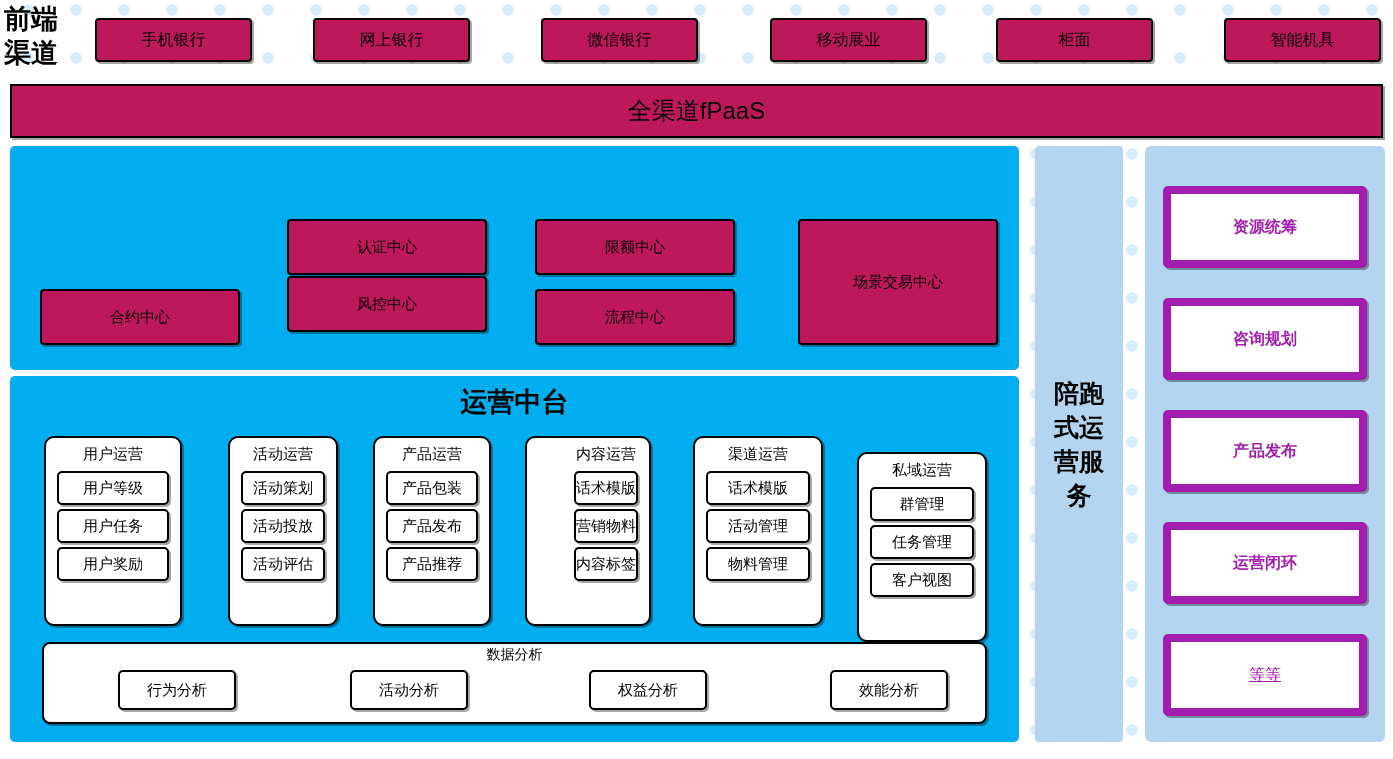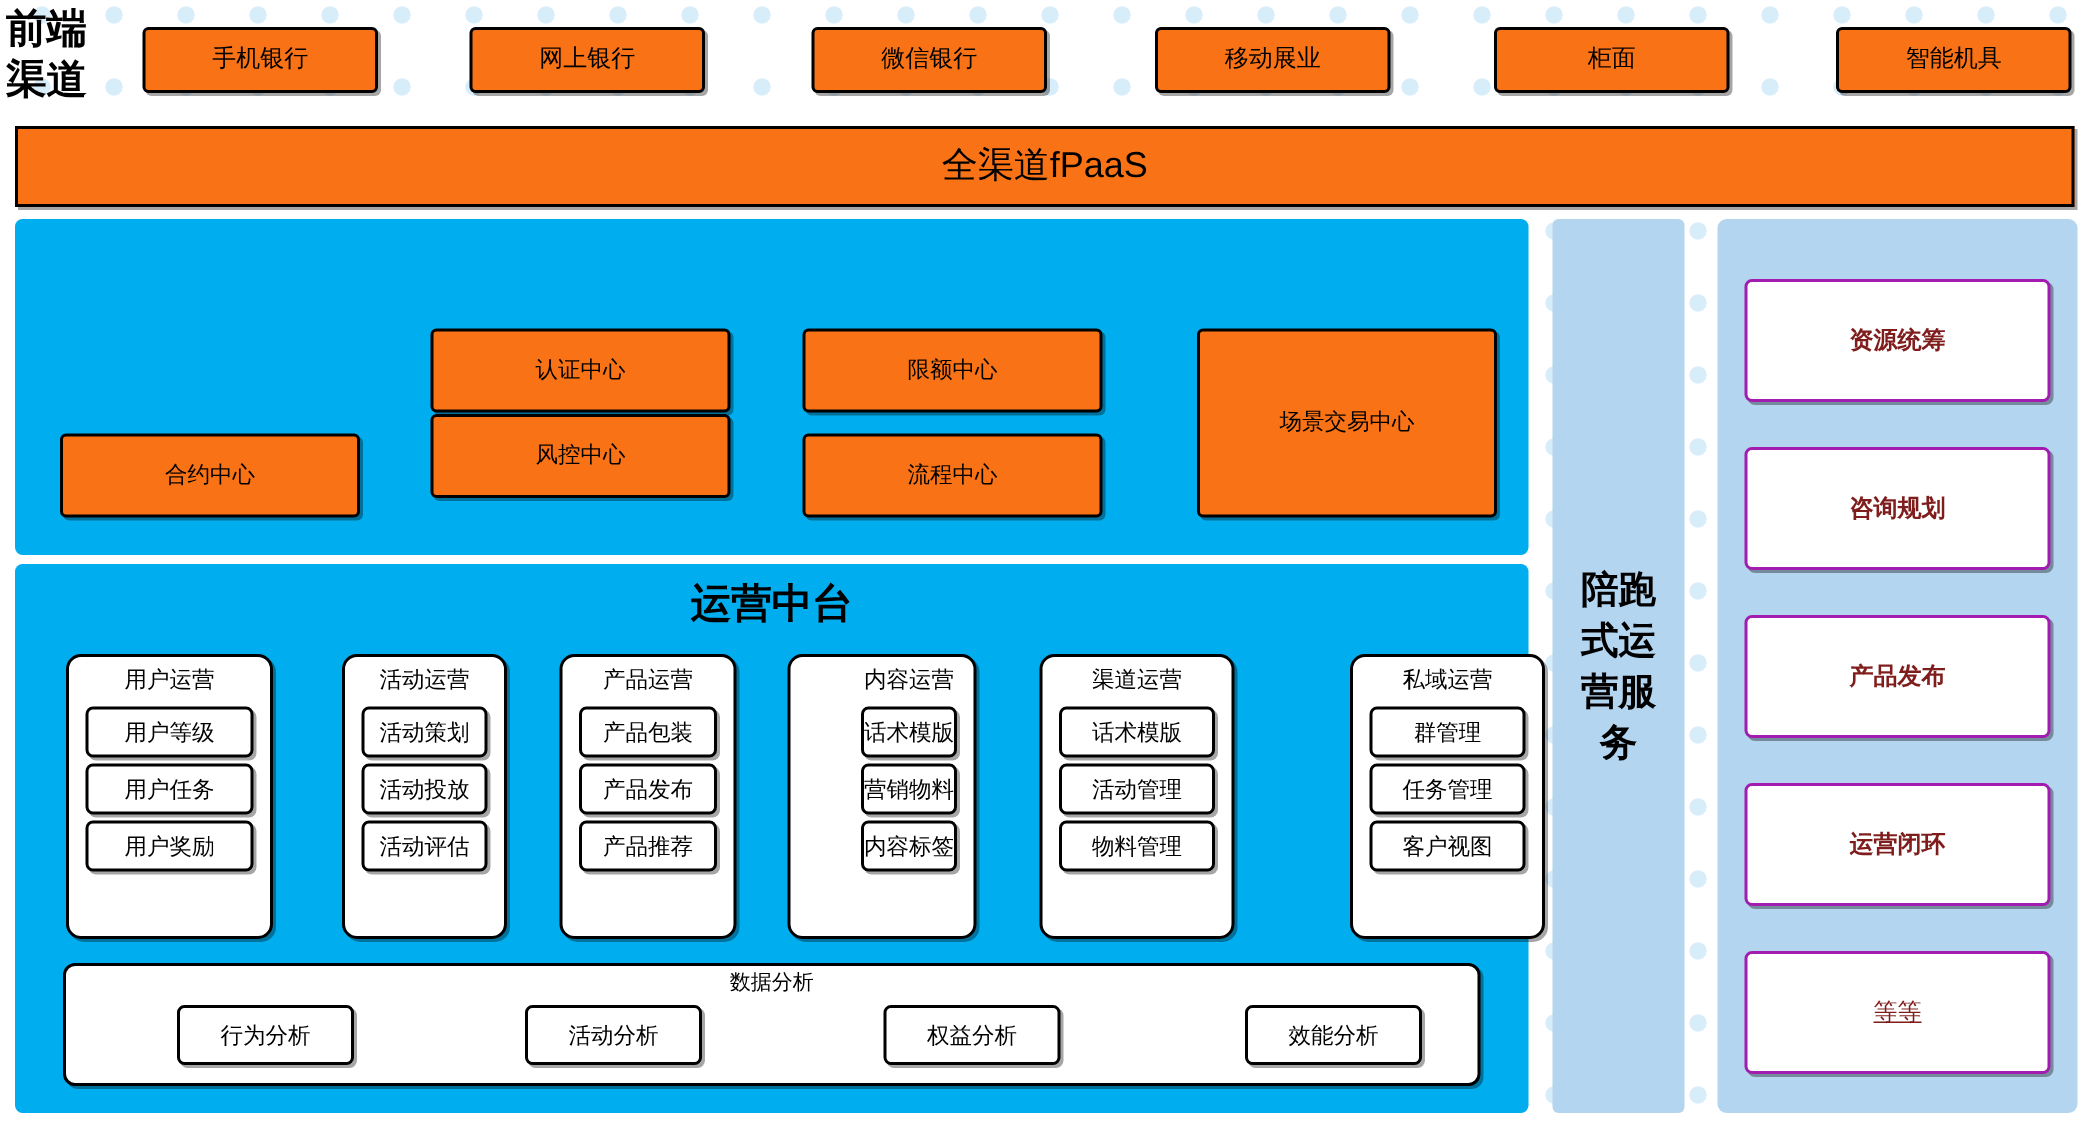--- a/index.html
+++ b/index.html
@@ -24,21 +24,21 @@
     background-position: 930px 0px;
     z-index: 0;
     pointer-events: none;
   }
 
   .stage { position: absolute; left: 0; top: 0; width: 1393px; height: 759px; z-index: 1; }
 
   
   .box {
     position: absolute;
-    background: #f97316;
+    background: #be185d;
     border: 2px solid #000000;
     border-radius: 4px;
     box-shadow: 2px 2px 0 rgba(0,0,0,0.35);
     display: flex;
     align-items: center;
     justify-content: center;
     text-align: center;
     color: #000000;
     line-height: 1.2;
   }
@@ -156,24 +156,24 @@
   
   #capability-col {
     position: absolute;
     left: 1145px; top: 146px; width: 240px; height: 596px;
     background: #B4D5EF;
     border-radius: 6px;
   }
   .cap-box {
     position: absolute;
     left: 18px; width: 204px; height: 82px;
-    background: #fff; border: 2px solid #a21caf; border-radius: 5px;
-    box-shadow: 2px 2px 0 rgba(0,0,0,0.35);
-    display: flex; align-items: center; justify-content: center;
-    font-size: 16px; font-weight: 700; color: #7f1d1d;
+    background: #fff; border: 8px solid #a21caf; border-radius: 5px;
+    box-shadow: 2px 2px 0 rgba(0,0,0,0.35);
+    display: flex; align-items: center; justify-content: center;
+    font-size: 16px; font-weight: 700; color: #a21caf;
   }
   .cap-box.plain { font-weight: 400; }
 </style>
 </head>
 <body>
 
 <div class="dot-layer"></div>
 
 <div class="stage">
 
@@ -234,21 +234,21 @@
       <div class="ops-chip">内容标签</div>
     </div>
 
     <div class="ops-group" style="left:683px; width:130px;">
       <div class="ops-group-title">渠道运营</div>
       <div class="ops-chip">话术模版</div>
       <div class="ops-chip">活动管理</div>
       <div class="ops-chip">物料管理</div>
     </div>
 
-    <div class="ops-group" style="left:890px; width:130px;">
+    <div class="ops-group" style="left:847px; width:130px;margin-top:16px;">
       <div class="ops-group-title">私域运营</div>
       <div class="ops-chip">群管理</div>
       <div class="ops-chip">任务管理</div>
       <div class="ops-chip">客户视图</div>
     </div>
 
     <div id="data-analysis">
       <div id="data-analysis-title">数据分析</div>
       <div class="da-chip" style="left:74px;">行为分析</div>
       <div class="da-chip" style="left:306px;">活动分析</div>

